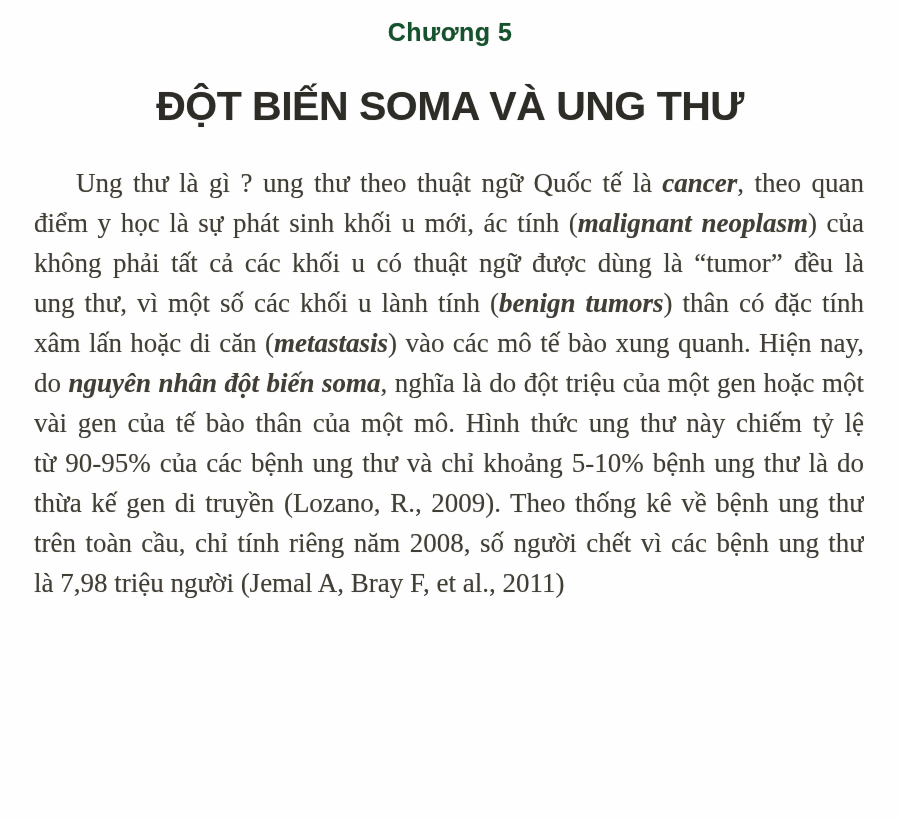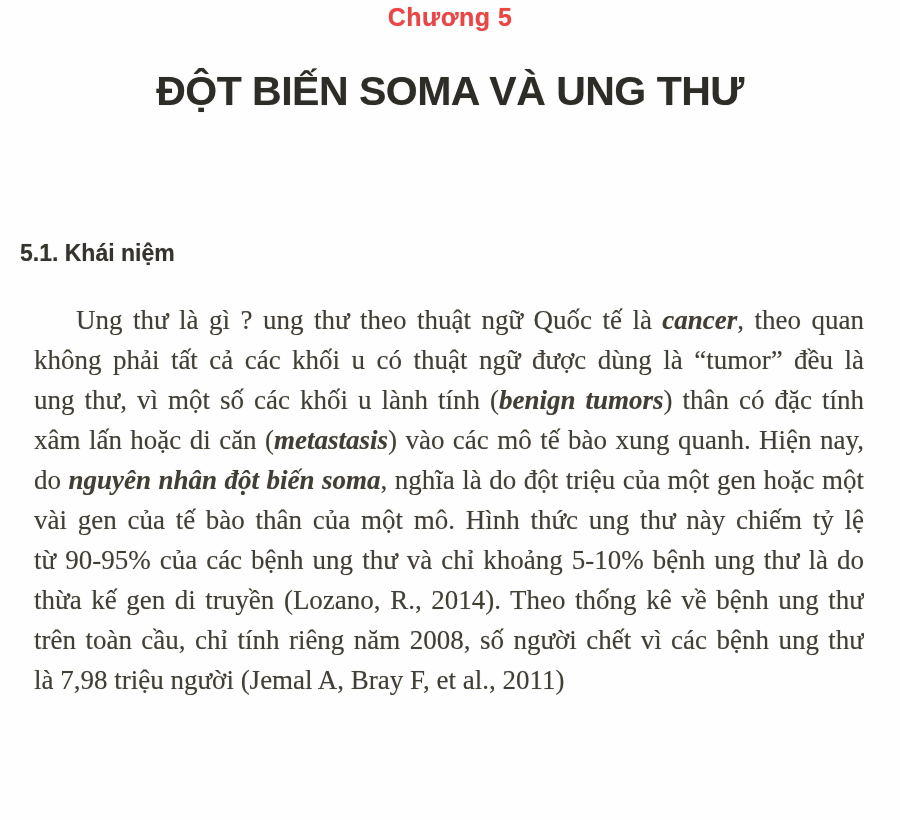--- a/index.html
+++ b/index.html
@@ -5,27 +5,27 @@
   html, body { margin: 0; padding: 0; background: #ffffff; }
   .page {
     position: relative;
     width: 900px;
     height: 820px;
     background: #fefefe;
     overflow: hidden;
     font-family: "Liberation Serif", "DejaVu Serif", serif;
   }
   .chapter-label {
-    margin-top: 2px;
+    margin-top: 17px;
     text-align: center;
     font-family: "Liberation Sans", "DejaVu Sans", sans-serif;
     font-weight: bold;
     font-size: 25px;
     line-height: 30px;
-    color: #ef4444;
+    color: #14532d;
     letter-spacing: 0.5px;
     text-shadow: 0 0 1px rgba(55,53,47,0.45);
   }
   .doc-title {
     margin-top: 34px;
     text-align: center;
     font-family: "Liberation Sans", "DejaVu Sans", sans-serif;
     font-weight: bold;
     font-size: 41px;
     line-height: 50px;
@@ -63,41 +63,41 @@
 </style>
 </head>
 <body>
 
 <div class="page">
 
   <div class="chapter-label">Chương 5</div>
 
   <h1 class="doc-title" style="margin-bottom:16px;">ĐỘT BIẾN SOMA VÀ UNG THƯ</h1>
 
-  <div class="section-heading">5.1. Khái niệm</div>
 
   <div class="paragraph">
 
     <div class="line first"><span>Ung thư là gì ? ung thư theo thuật ngữ Quốc tế là </span><span class="it">cancer</span><span>, theo quan</span></div>
 
+    <div class="line"><span>điểm y học là sự phát sinh khối u mới, ác tính (</span><span class="it">malignant neoplasm</span><span>) của</span></div>
 
 
     <div class="line"><span>không phải tất cả các khối u có thuật ngữ được dùng là “tumor” đều là</span></div>
 
     <div class="line"><span>ung thư, vì một số các khối u lành tính (</span><span class="it">benign tumors</span><span>) thân có đặc tính</span></div>
 
     <div class="line"><span>xâm lấn hoặc di căn (</span><span class="it">metastasis</span><span>) vào các mô tế bào xung quanh. Hiện nay,</span></div>
 
 
     <div class="line"><span>do </span><span class="it">nguyên nhân đột biến soma</span><span>, nghĩa là do đột triệu của một gen hoặc một</span></div>
 
     <div class="line"><span>vài gen của tế bào thân của một mô. Hình thức ung thư này chiếm tỷ lệ</span></div>
 
     <div class="line"><span>từ 90-95% của các bệnh ung thư và chỉ khoảng 5-10% bệnh ung thư là do</span></div>
 
-    <div class="line"><span>thừa kế gen di truyền (Lozano, R., 2014). Theo thống kê về bệnh ung thư</span></div>
+    <div class="line"><span>thừa kế gen di truyền (Lozano, R., 2009). Theo thống kê về bệnh ung thư</span></div>
 
     <div class="line"><span>trên toàn cầu, chỉ tính riêng năm 2008, số người chết vì các bệnh ung thư</span></div>
 
     <div class="line last"><span>là 7,98 triệu người (Jemal A, Bray F, et al., 2011)</span></div>
 
   </div>
 </div>
 
 </body></html>

